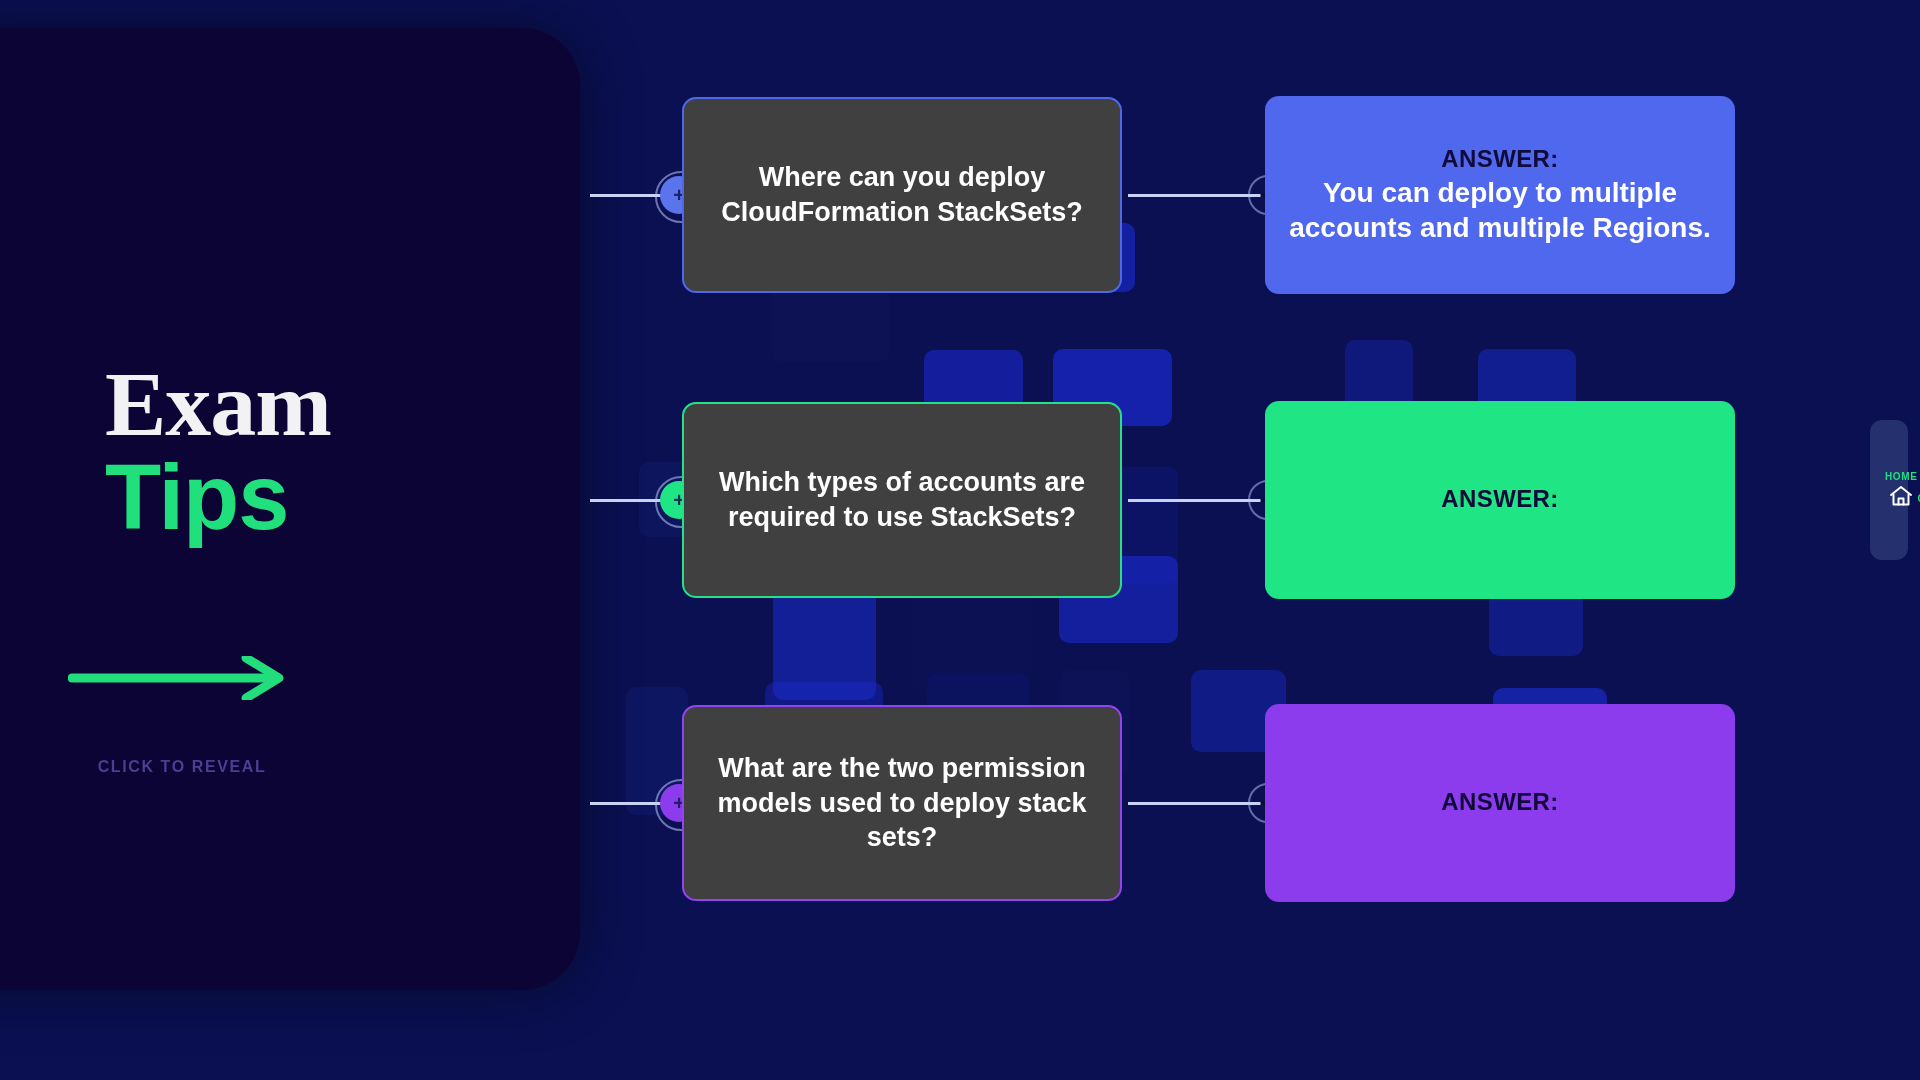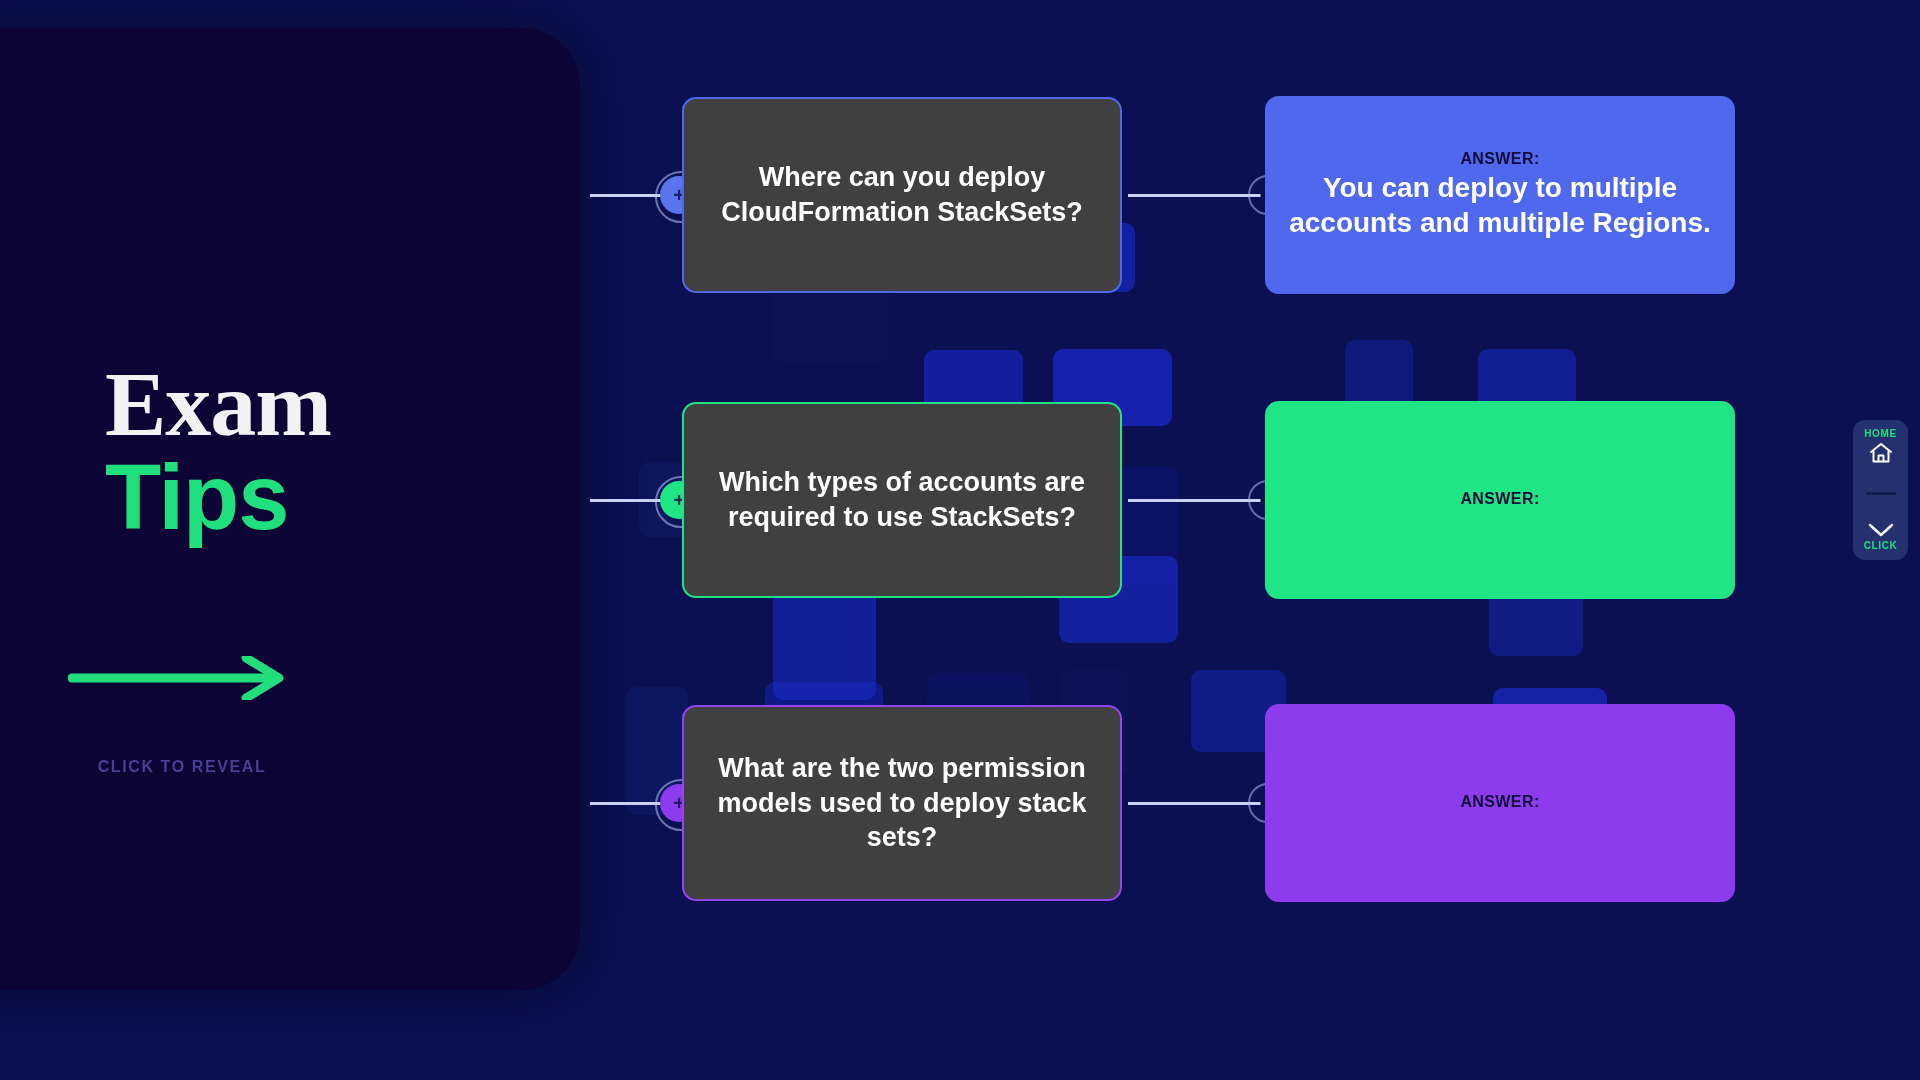--- a/index.html
+++ b/index.html
@@ -117,21 +117,21 @@
     display:flex; flex-direction:column;
     align-items:center; justify-content:center;
     padding:0 22px;
   }
   .a-blue   { background:#5068ee; }
   .a-green  { background:#1fe584; }
   .a-purple { background:#8c3ced; }
 
   .a-label {
     color:#100b3a;
-    font-size:16px;
+    font-size:24px;
     font-weight:bold;
     letter-spacing:.4px;
     margin-bottom:2px;
   }
   .a-text {
     color:#ffffff;
     font-size:28px;
     font-weight:bold;
     line-height:1.25;
     text-align:center;
@@ -177,26 +177,26 @@
     color:#0d0a36;
     font-size:30px;
     font-weight:bold;
     line-height:1;
   }
 
   
   #nav-rail {
     position:absolute;
     right:12px; top:420px;
-    width:55px; height:140px;
+    width:38px; height:140px;
     background:#25306f;
     border-radius:12px;
-    display:flex; flex-direction:column;
+    display:flex; flex-direction:row;
     align-items:center; justify-content:space-between;
-    padding:8px 4px 9px;
+    padding:8px 15px 9px;
   }
   .nav-group {
     display:flex; flex-direction:column;
     align-items:center;
     gap:2px;
   }
   .nav-label {
     color:#1fe07c;
     font-size:10px;
     font-weight:bold;

